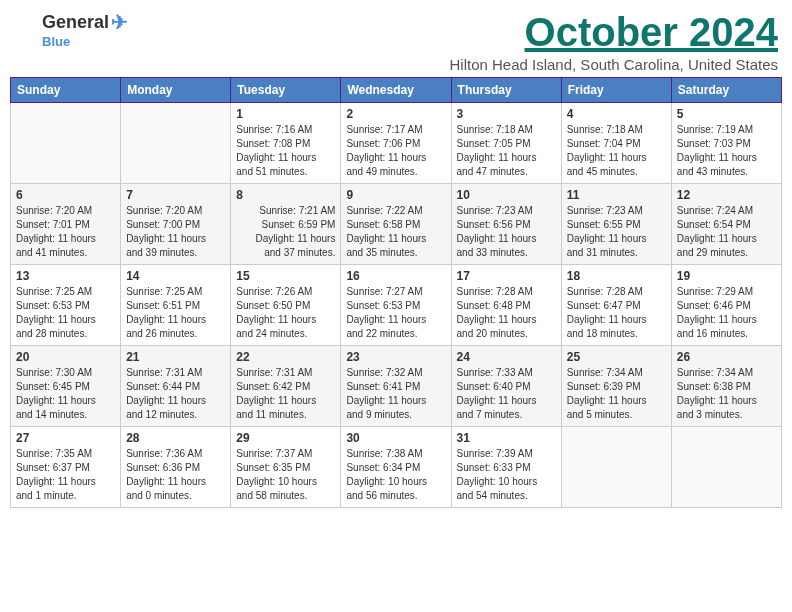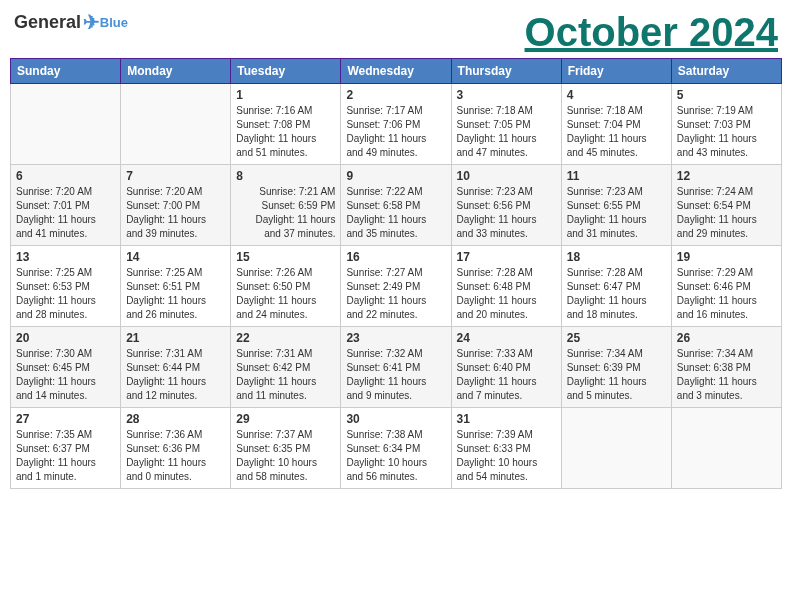--- a/index.html
+++ b/index.html
@@ -12,21 +12,23 @@
     }
     .header {
       display: flex;
       justify-content: space-between;
       align-items: flex-start;
       margin-bottom: 4px;
       padding: 0 4px;
     }
     .logo {
       display: flex;
-      align-items: center;
+      flex-direction: column;
+      align-items: flex-start;
+      margin-left: 28px;
     }
     .logo-text-general {
       font-size: 18px;
       font-weight: bold;
       color: #333;
     }
     .logo-text-blue {
       font-size: 13px;
       font-weight: bold;
       color: #4a90d9;
@@ -107,20 +109,21 @@
 <div class="header">
   <div class="logo">
     <div class="logo-row">
       <span class="logo-text-general">General</span>
       <span style="color:#4a90d9; font-size:20px; font-weight:bold;">✈</span>
     </div>
     <span class="logo-text-blue">Blue</span>
   </div>
   <div class="title-block">
     <div class="month-title">October 2024</div>
+    <div class="location-title">Hilton Head Island, South Carolina, United States</div>
   </div>
 </div>
 
 <table class="calendar">
   <thead>
     <tr>
     <th>Sunday</th>
         <th>Monday</th>
         <th>Tuesday</th>
         <th>Wednesday</th>
@@ -223,21 +226,21 @@
         </td>
         <td>
           <span class="day-num">15</span>
           <div class="day-info" style="white-space: pre-line;">Sunrise: 7:26 AM
 Sunset: 6:50 PM
 Daylight: 11 hours and 24 minutes.</div>
         </td>
         <td>
           <span class="day-num">16</span>
           <div class="day-info" style="white-space: pre-line;">Sunrise: 7:27 AM
-Sunset: 2:49 PM
+Sunset: 6:53 PM
 Daylight: 11 hours and 22 minutes.</div>
         </td>
         <td>
           <span class="day-num">17</span>
           <div class="day-info" style="white-space: pre-line;">Sunrise: 7:28 AM
 Sunset: 6:48 PM
 Daylight: 11 hours and 20 minutes.</div>
         </td>
         <td>
           <span class="day-num">18</span>

